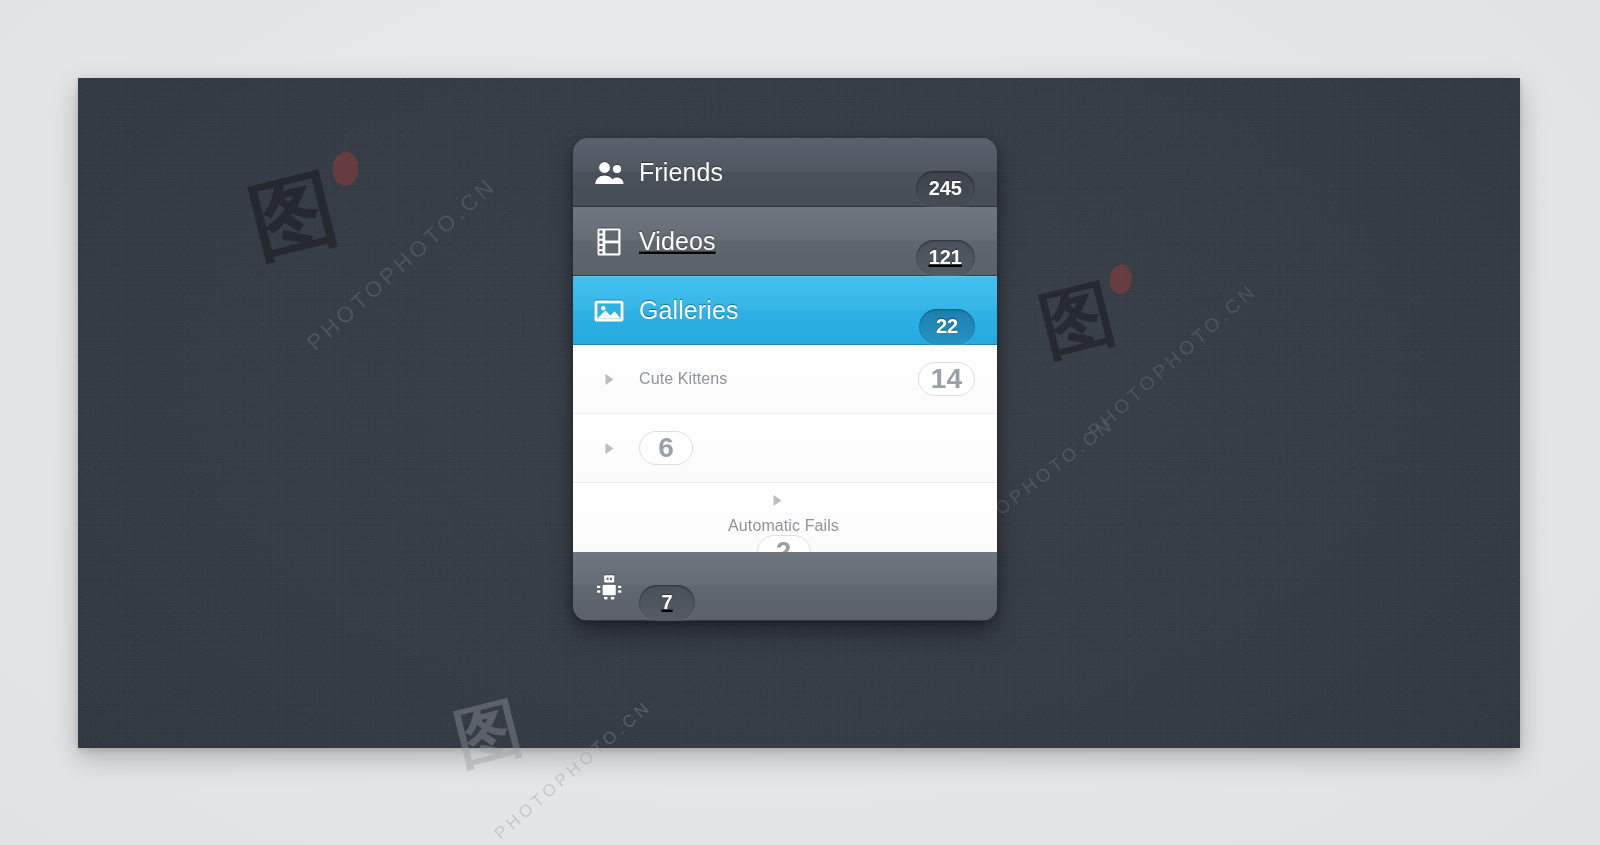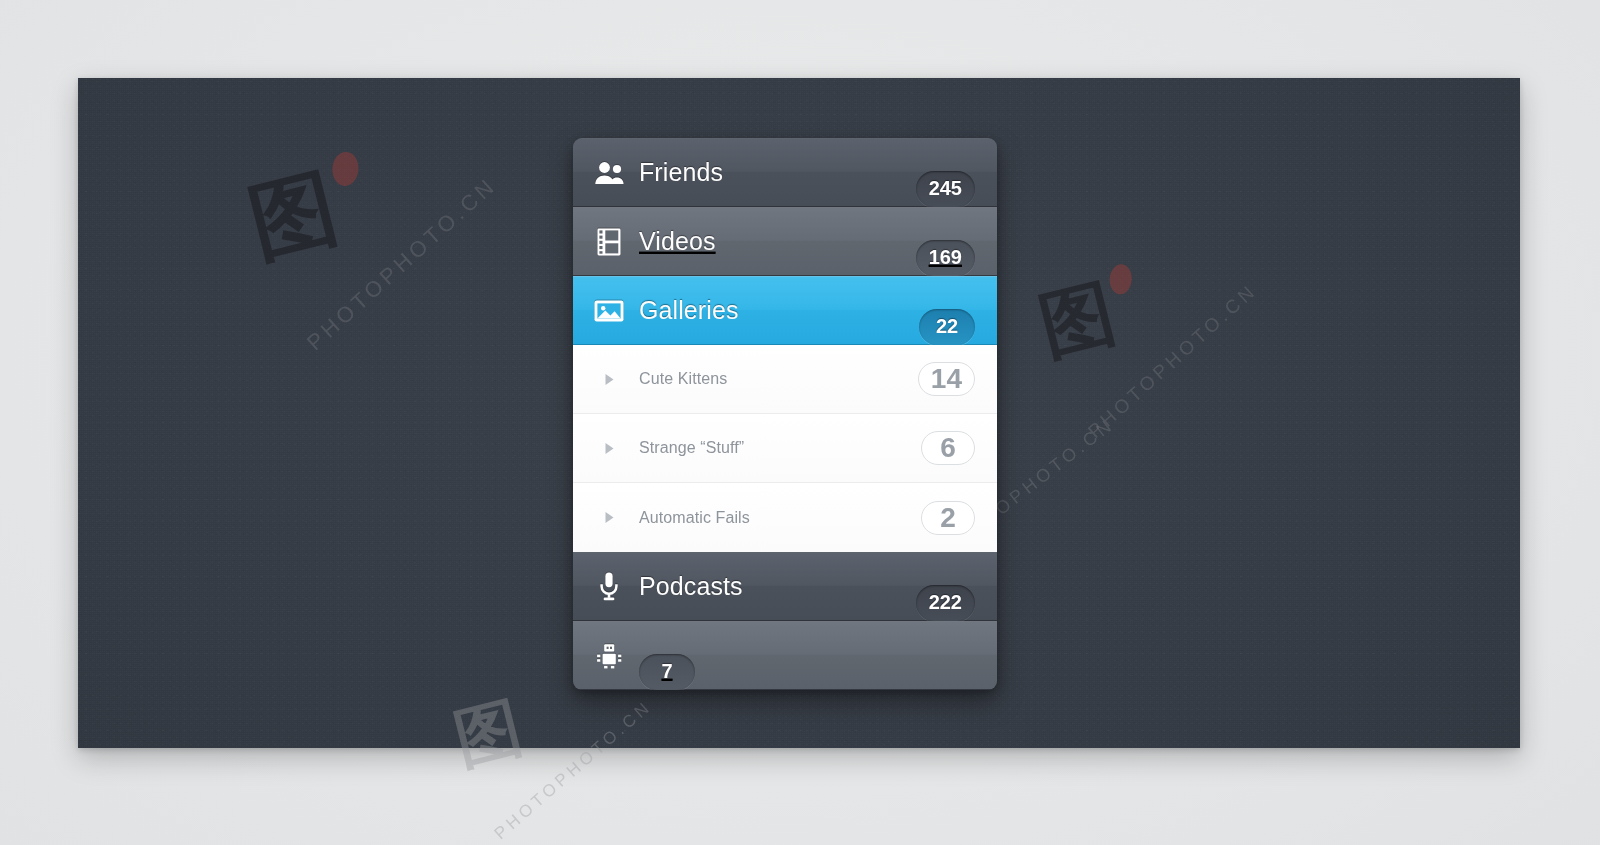--- a/index.html
+++ b/index.html
@@ -76,21 +76,21 @@
 
   .wm-d { left:455px; top:700px; transform:rotate(-14deg); }
   .wm-d .wm-glyph { font-size:66px; color:rgba(150,152,158,.40); }
   .wm-d-txt { position:absolute; left:6px; top:80px; transform:rotate(-27deg); font-size:17px; color:rgba(150,152,158,.38); }
 
   
   #menu {
     position:absolute;
     left:573px; top:138px;
     width:424px;
-    border-radius:9px;
+    border-radius:15px;
     overflow:hidden;
     box-shadow:
       0 12px 26px rgba(0,0,0,.34),
       0 3px 8px rgba(0,0,0,.26);
   }
 
   
   .row {
     position:relative;
     height:69px;
@@ -164,21 +164,21 @@
   .subrow {
     position:relative;
     height:69px;
     display:flex;
     align-items:center;
     padding:0 22px 0 19px;
     background:linear-gradient(to bottom, #ffffff 0%, #fbfbfb 100%);
     border-bottom:1px solid #ececec;
     cursor:pointer;
   }
-  .subrow:last-child { border-bottom:none; }
+  .subrow:last-child { border-bottom:none;flex-direction:column; }
 
   .subrow .tri {
     width:34px; height:34px;
     flex:0 0 34px;
     display:flex; align-items:center; justify-content:center;
     margin-right:13px;
   }
   .subrow .tri svg { display:block; }
 
   .subrow .label {
@@ -251,21 +251,21 @@
           <rect x="2.4" y="2.4" width="3.1" height="3.1" fill="#61676f"></rect>
           <rect x="2.4" y="7.6" width="3.1" height="3.1" fill="#61676f"></rect>
           <rect x="2.4" y="12.8" width="3.1" height="3.1" fill="#61676f"></rect>
           <rect x="2.4" y="18" width="3.1" height="3.1" fill="#61676f"></rect>
           <rect x="2.4" y="23.2" width="3.1" height="2.5" fill="#61676f"></rect>
           <rect x="8.3" y="2.4" width="13" height="10.1" fill="#61676f"></rect>
           <rect x="8.3" y="15.3" width="13" height="10.1" fill="#61676f"></rect>
         </svg>
       </span>
       <span class="label">Videos</span>
-      <span class="badge">169</span>
+      <span class="badge">121</span>
     </div>
 
     <div class="row active">
       <span class="ico">
         <svg width="30" height="24" viewBox="0 0 30 24">
           <rect x="0.5" y="1.5" width="29" height="21" rx="2.2" fill="#fff"></rect>
           <rect x="3.4" y="4.4" width="23.2" height="15.2" fill="#2eb2e5"></rect>
           <circle cx="9.2" cy="9.3" r="2.2" fill="#fff"></circle>
           <path d="M3.4 19.6 L11.3 11.6 L16.4 16.6 L20.6 12.3 L26.6 19.6 Z" fill="#fff"></path>
         </svg>
@@ -285,48 +285,35 @@
         <span class="label">Cute Kittens</span>
         <span class="badge-outline">14</span>
       </div>
 
       <div class="subrow">
         <span class="tri">
           <svg width="11" height="13" viewBox="0 0 11 13">
             <path d="M1.5 1 L9.5 6.5 L1.5 12 Z" fill="#b9bec4"></path>
           </svg>
         </span>
-        <span class="label">Strange “Stuff”</span>
         <span class="badge-outline">6</span>
       </div>
 
       <div class="subrow">
         <span class="tri">
           <svg width="11" height="13" viewBox="0 0 11 13">
             <path d="M1.5 1 L9.5 6.5 L1.5 12 Z" fill="#b9bec4"></path>
           </svg>
         </span>
         <span class="label">Automatic Fails</span>
         <span class="badge-outline">2</span>
       </div>
 
     </div>
 
-    <div class="row dark-a">
-      <span class="ico">
-        <svg width="20" height="29" viewBox="0 0 20 29">
-          <rect x="6.4" y="0.6" width="7.2" height="14.6" rx="3.6" fill="#fff"></rect>
-          <path d="M2.6 12.2 v2.1 a7.4 7.4 0 0 0 14.8 0 v-2.1" fill="none" stroke="#fff" stroke-width="2.5"></path>
-          <rect x="8.7" y="21.4" width="2.6" height="4.4" fill="#fff"></rect>
-          <rect x="4.6" y="25.6" width="10.8" height="2.7" rx="1.3" fill="#fff"></rect>
-        </svg>
-      </span>
-      <span class="label">Podcasts</span>
-      <span class="badge">222</span>
-    </div>
 
     <div class="row dark-b">
       <span class="ico">
         <svg width="28" height="28" viewBox="0 0 28 28">
           <rect x="9.2" y="2.2" width="10" height="7.4" rx="1" fill="#fff"></rect>
           <rect x="11.6" y="4.7" width="2" height="2.3" fill="#61676f"></rect>
           <rect x="15" y="4.7" width="2" height="2.3" fill="#61676f"></rect>
           <rect x="7.6" y="11.8" width="13.2" height="10.4" rx="1" fill="#fff"></rect>
           <rect x="2.1" y="12.6" width="3.2" height="2.5" fill="#fff"></rect>
           <rect x="2.1" y="17.2" width="3.2" height="2.5" fill="#fff"></rect>

